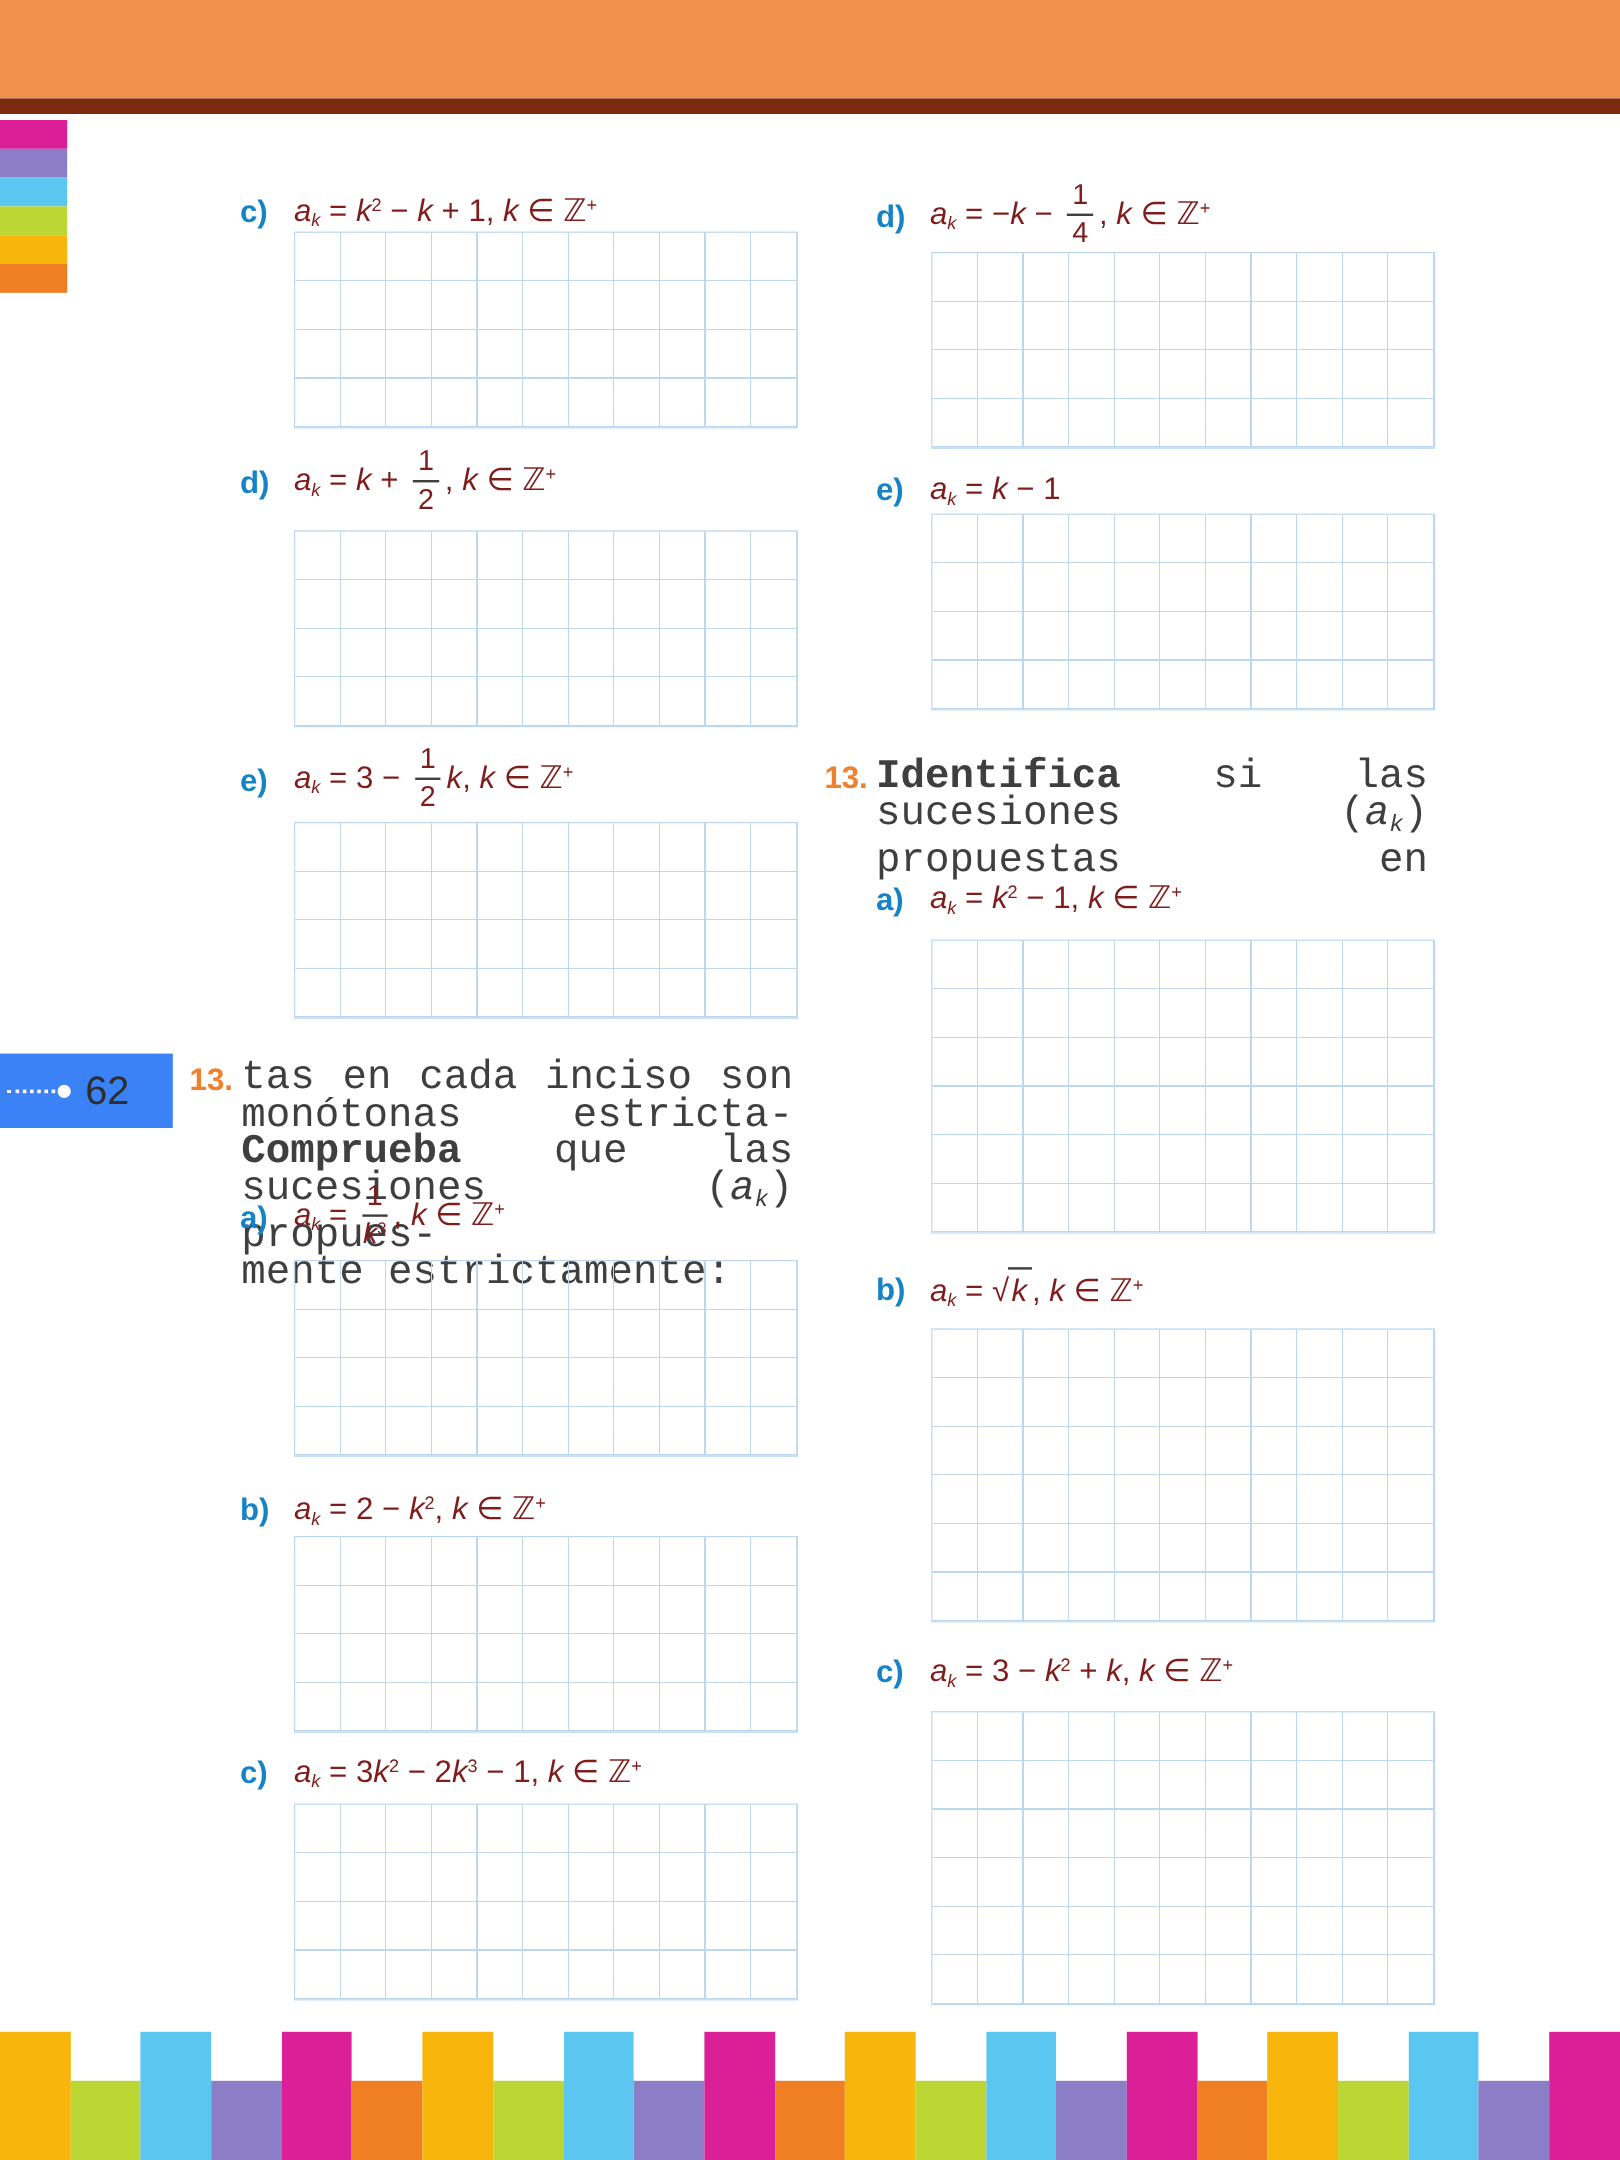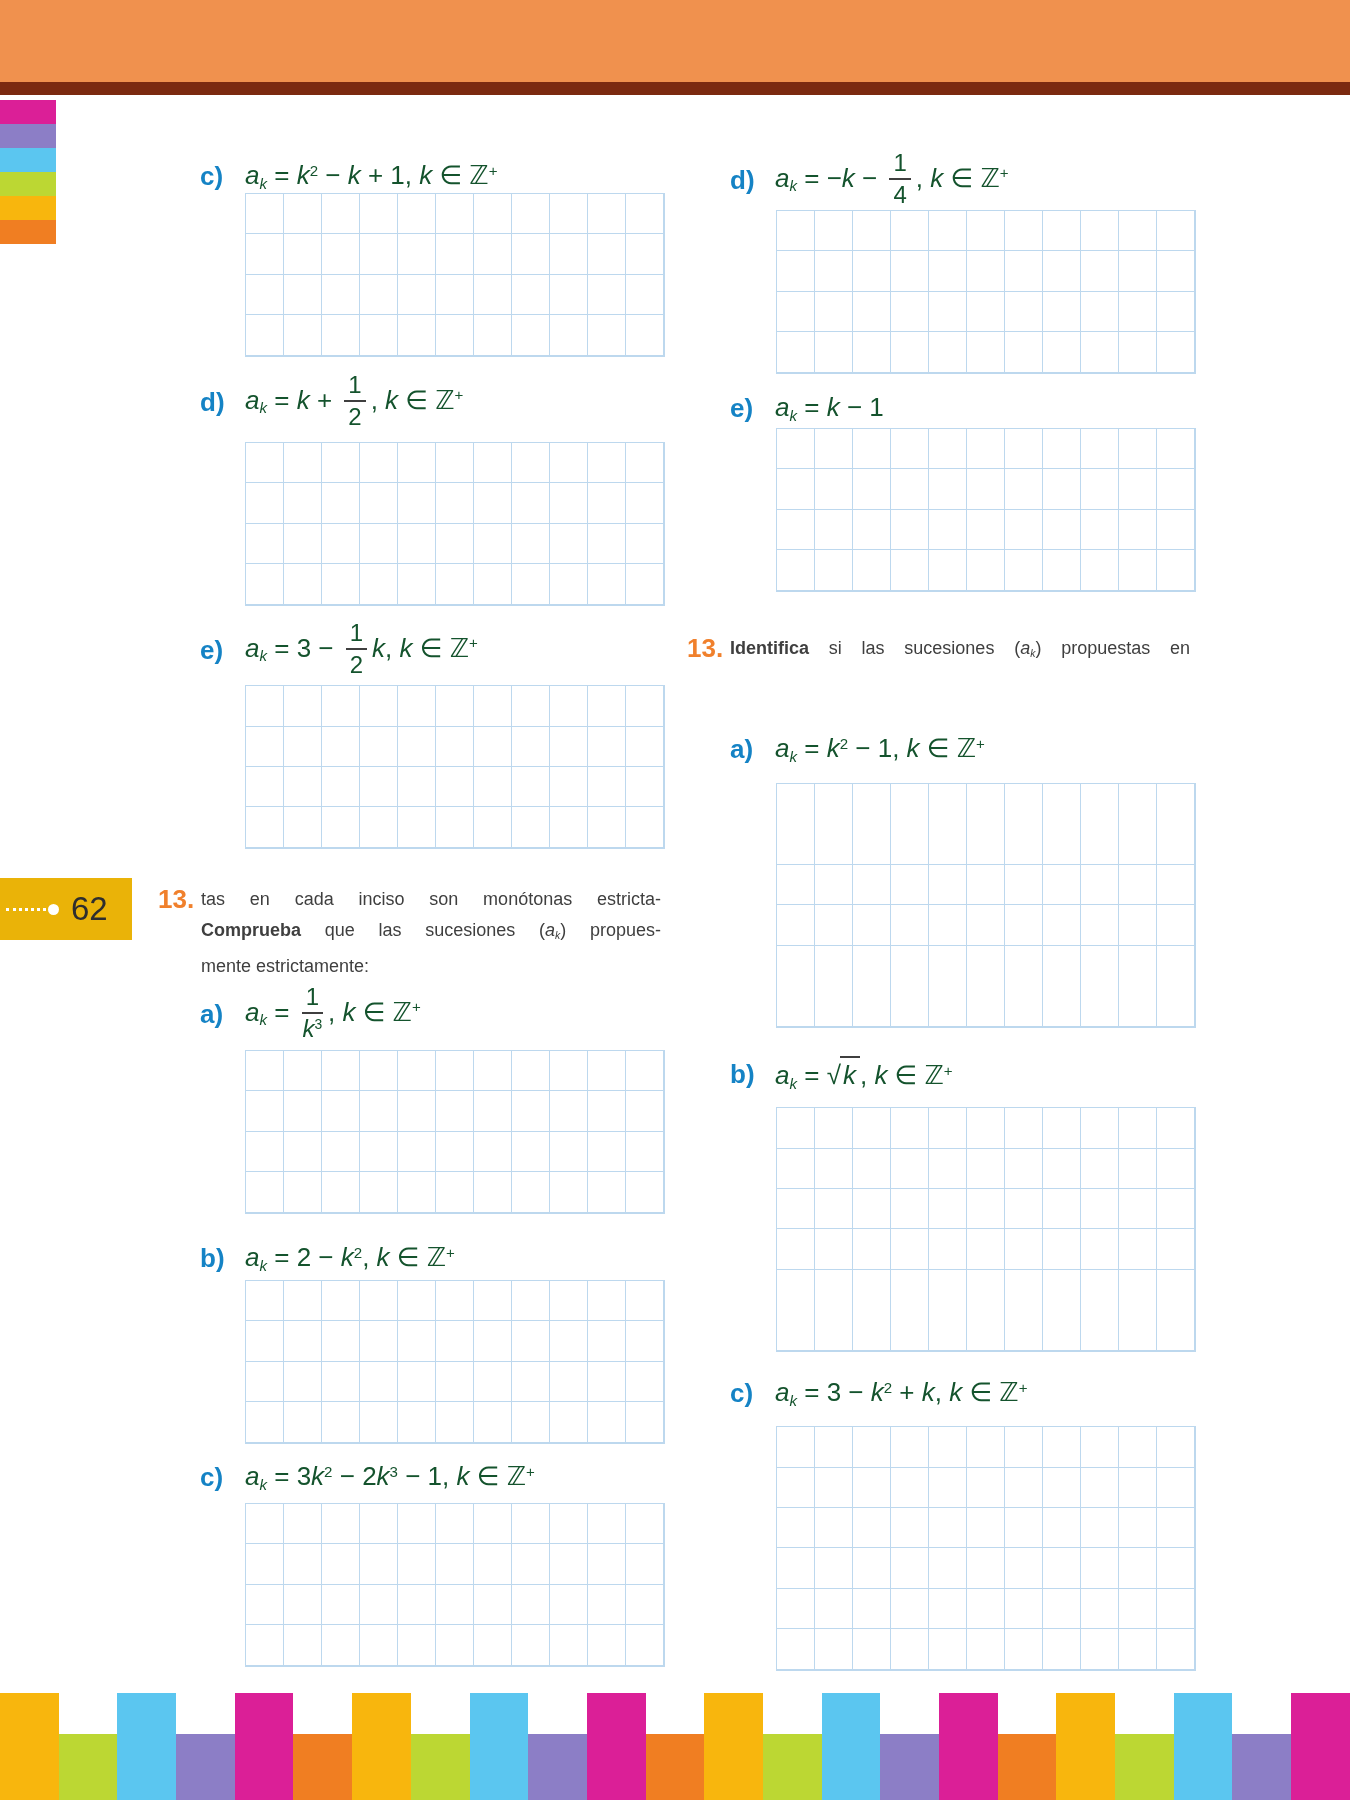--- a/index.html
+++ b/index.html
@@ -8,54 +8,54 @@
 
   
   .top-band{position:absolute;left:0;top:0;width:1350px;height:82px;background:#F0914E;}
   .maroon-band{position:absolute;left:0;top:82px;width:1350px;height:13px;background:#7B2A10;}
 
   
   #section-tabs{position:absolute;left:0;top:100px;width:56px;}
   .side-tab{width:56px;height:24px;}
 
   
-  #page-tab{position:absolute;left:0;top:878px;width:132px;height:62px;background:#eab308;
+  #page-tab{position:absolute;left:0;top:878px;width:144px;height:62px;background:#3b82f6;
             display:flex;align-items:center;}
   .dotted-leader{width:40px;margin-left:6px;border-top:3px dotted #ffffff;}
   .leader-dot{width:11px;height:11px;border-radius:50%;background:#ffffff;margin-left:2px;}
   .page-number{margin-left:12px;font-size:33px;color:#2e2e2e;}
 
   
   .grid{position:absolute;width:418px;border:1px solid #BDD8EE;box-sizing:content-box;
     background-image:
       repeating-linear-gradient(to right, transparent 0 37px, #BDD8EE 37px 38px),
       repeating-linear-gradient(to bottom, transparent 0 39.5px, #BDD8EE 39.5px 40.5px);}
   .g4{height:162px;}
   .g6{height:243px;}
 
   
   .item{position:absolute;display:flex;align-items:center;height:32px;}
   .item.tall{height:80px;}
   .lab{width:45px;font-weight:bold;color:#1583C5;font-size:26px;flex:none;}
-  .formula{font-size:26px;color:#14532d;white-space:nowrap;}
+  .formula{font-size:26px;color:#7f1d1d;white-space:nowrap;}
   .formula i, .var{font-style:italic;}
   sub{font-size:0.58em;vertical-align:-0.3em;}
   sup{font-size:0.58em;vertical-align:0.55em;}
   .frac{display:inline-block;vertical-align:middle;text-align:center;margin:0 5px;
         font-size:24px;line-height:1.05;transform:translateY(-2px);}
   .fn{display:block;border-bottom:2px solid #3F3F3F;padding:1px 4px 2px;}
   .fd{display:block;padding-top:2px;}
   .sqrt{white-space:nowrap;}
   .sqrt .rad{font-style:normal;}
   .sqb{display:inline-block;border-top:2px solid #3F3F3F;margin-left:-1px;padding:2px 4px 0 3px;}
 
   
   .ex-block{position:absolute;width:503px;}
   .ex-num{position:absolute;left:0;top:0;font-weight:bold;color:#F0802C;font-size:26px;}
-  .ex-text{margin-left:43px;width:460px;font-size:18px;line-height:30.6px;color:#3F3F3F;}
+  .ex-text{margin-left:43px;width:460px;font-size:34px;line-height:30.6px;color:#3F3F3F;font-family:Liberation Mono, monospace;}
   .jline{text-align:justify;text-align-last:justify;}
   .lead{font-weight:bold;}
 
   
   #footer{position:absolute;left:0;top:1693px;width:1350px;height:107px;
           display:flex;align-items:flex-end;overflow:hidden;}
   .bar{flex:none;width:58.7px;}
   .bar.tall{height:107px;}
   .bar.short{height:66px;}
 </style>

